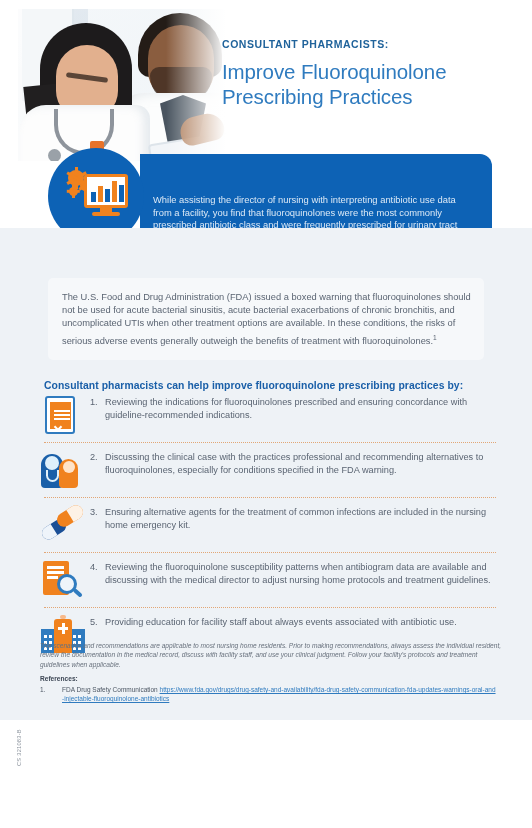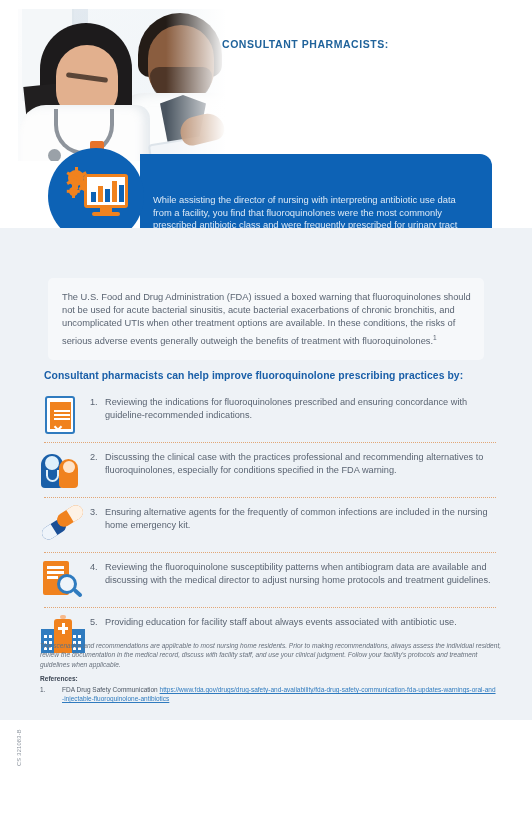--- a/index.html
+++ b/index.html
@@ -165,21 +165,21 @@
     position:absolute; left:48px; top:50px; width:436px; height:82px;
     background:#f6f8fa; border-radius:5px;
   }
   .fda-text {
     position:absolute; left:14px; top:13px; width:410px;
     color:#5a6472; font-size:9.3px; line-height:13.2px;
   }
   .fda-text sup { font-size:6.6px; }
 
   .help-head {
-    position:absolute; left:44px; top:142px; width:450px;
+    position:absolute; left:44px; top:152px; width:450px;
     color:#1a5fa8; font-size:10.4px; font-weight:bold; letter-spacing:.05px;
   }
 
   .items { position:absolute; left:40px; top:160px; width:460px; }
   .item { position:relative; display:flex; align-items:flex-start; padding:7px 0 7px 0; }
   .item-divider {
     height:0; border-top:1.3px dotted #e0995f; margin-left:4px; width:452px; opacity:.85;
   }
   .item-icon {
     position:relative; flex:0 0 46px; width:46px; height:40px; margin-right:4px;
@@ -272,21 +272,22 @@
       <div class="ph-steth"></div>
       <div class="ph-badge"></div>
       <div class="ph-tablet"></div>
       <div class="ph-hand"></div>
       <div class="photo-fade"></div>
     </div>
 
     <div class="title-block">
       <div class="kicker">CONSULTANT PHARMACISTS:</div>
       <div class="h1">
-        <br>
+        <span>Improve Fluoroquinolone</span><br>
+        <span>Prescribing Practices</span>
       </div>
     </div>
   </div>
 
   <div class="scenario-wrap">
     <div class="scenario-box">
       <div class="scenario-text">While assisting the director of nursing with interpreting antibiotic use data from a facility, you find that fluoroquinolones were the most commonly prescribed antibiotic class and were frequently prescribed for urinary tract infections (UTIs) and bronchitis.</div>
     </div>
     <div class="scen-icon-circle">
       <div class="scen-icon">
@@ -364,21 +365,21 @@
 
       <div class="item">
         <div class="item-icon ic-pills">
           <div class="c1"></div>
           <div class="c1b"></div>
           <div class="c2"></div>
           <div class="c2b"></div>
         </div>
         <div class="item-body">
           <div class="item-num">3.</div>
-          <div class="item-text">Ensuring alternative agents for the frequently of common infections are included in the nursing home emergency kit.</div>
+          <div class="item-text">Ensuring alternative agents for the treatment of common infections are included in the nursing home emergency kit.</div>
         </div>
       </div>
       <div class="item-divider"></div>
 
       <div class="item">
         <div class="item-icon ic-search">
           <div class="doc">
             <div class="ln a"></div>
             <div class="ln b"></div>
             <div class="ln c"></div>

